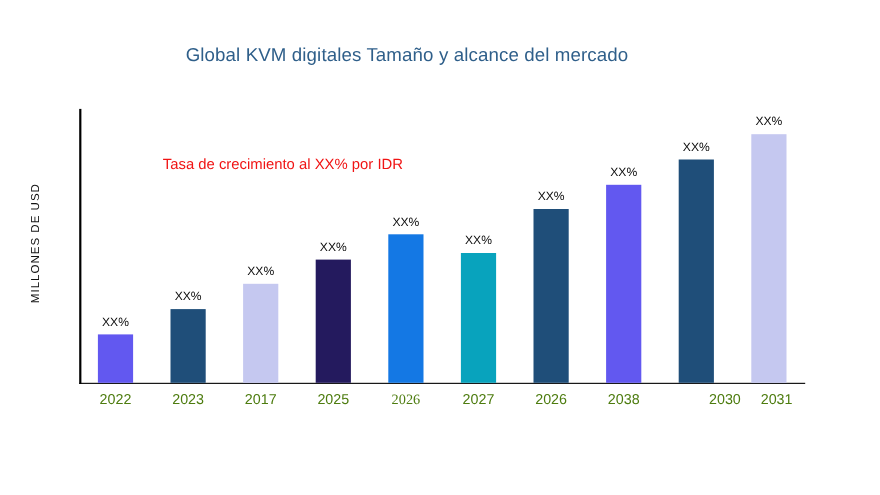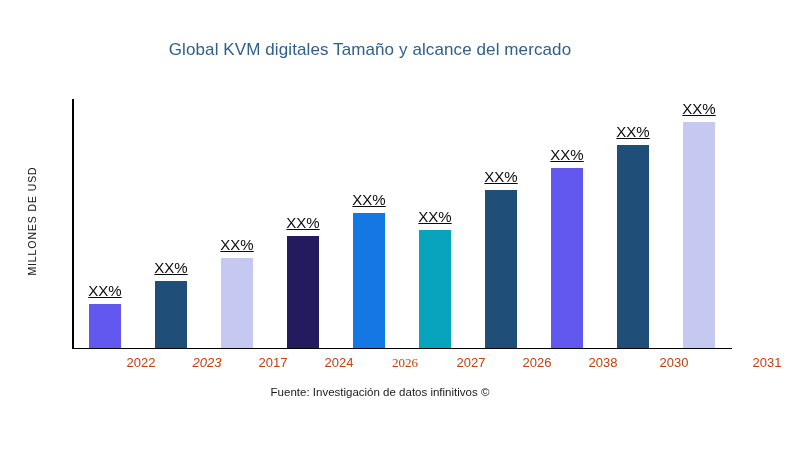--- a/index.html
+++ b/index.html
@@ -73,35 +73,33 @@
   .bar {
     position: absolute;
     bottom: 1.5px;
   }
   .bar-label {
     position: absolute;
     bottom: 100%;
     left: 50%;
     transform: translateX(-50%);
     margin-bottom: 5px;
-    font-size: 15px;
+    font-size: 11px;
     color: #0a0a0a;
     white-space: nowrap;
-    text-decoration: underline;
   }
   
   .tick {
     position: absolute;
     top: 355px;
     font-size: 13px;
-    color: #c2410c;
+    color: #4d7c0f;
     text-align: center;
     transform: translateX(-50%);
     white-space: nowrap;
-    margin-left: 36px;
   }
   
   .annotation {
     position: absolute;
     left: 148px;
     top: 142px;
     font-size: 13.5px;
     color: #f01414;
     white-space: nowrap;
   }
@@ -119,20 +117,21 @@
 </style>
 </head>
 <body>
 
 <div id="chart-root">
 
   <div class="chart-title">Global KVM digitales Tamaño y alcance del mercado</div>
 
   <div class="ylabel">MILLONES DE USD</div>
 
+  <div class="annotation">Tasa de crecimiento al XX% por IDR</div>
 
   <div class="plot">
     <div class="axis-y"></div>
     <div class="axis-x"></div>
     <div id="bars-layer">
         <div class="bar" style="left: 17px; width: 32px; height: 44px; background: rgb(98, 88, 240);">
           <span class="bar-label">XX%</span>
         </div>
         <div class="bar" style="left: 83px; width: 32px; height: 67px; background: rgb(31, 78, 121);">
           <span class="bar-label">XX%</span>
@@ -159,26 +158,25 @@
           <span class="bar-label">XX%</span>
         </div>
         <div class="bar" style="left: 611px; width: 32px; height: 226px; background: rgb(197, 200, 240);">
           <span class="bar-label">XX%</span>
         </div>
       </div>
   </div>
 
   <div id="ticks-layer">
       <div class="tick" style="left: 105px;">2022</div>
-      <div class="tick" style="left: 171px; font-style: italic;">2023</div>
+      <div class="tick" style="left: 171px;">2023</div>
       <div class="tick" style="left: 237px;">2017</div>
-      <div class="tick" style="left: 303px;">2024</div>
+      <div class="tick" style="left: 303px;">2025</div>
       <div class="tick" style="left: 369px; font-family: Liberation Serif, serif;">2026</div>
       <div class="tick" style="left: 435px; text-align: center;">2027</div>
       <div class="tick" style="left: 501px;">2026</div>
       <div class="tick" style="left: 567px;">2038</div>
-      <div class="tick" style="left: 638px; text-align: right;">2030</div>
-      <div class="tick" style="left: 731px; text-align: right;">2031</div>
+      <div class="tick" style="left: 659px; text-align: right;">2030</div>
+      <div class="tick" style="left: 706px; text-align: right;">2031</div>
     </div>
 
-  <div class="footer">Fuente: Investigación de datos infinitivos ©</div>
 
 </div>
 
 </body></html>

